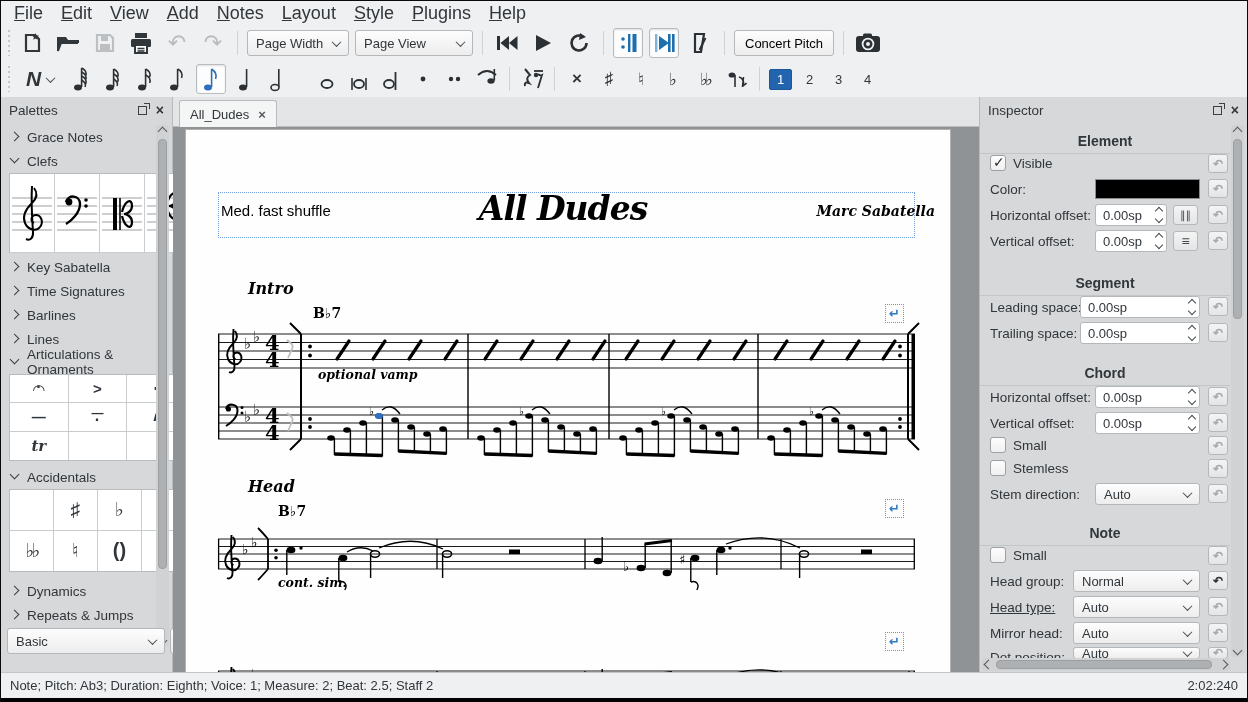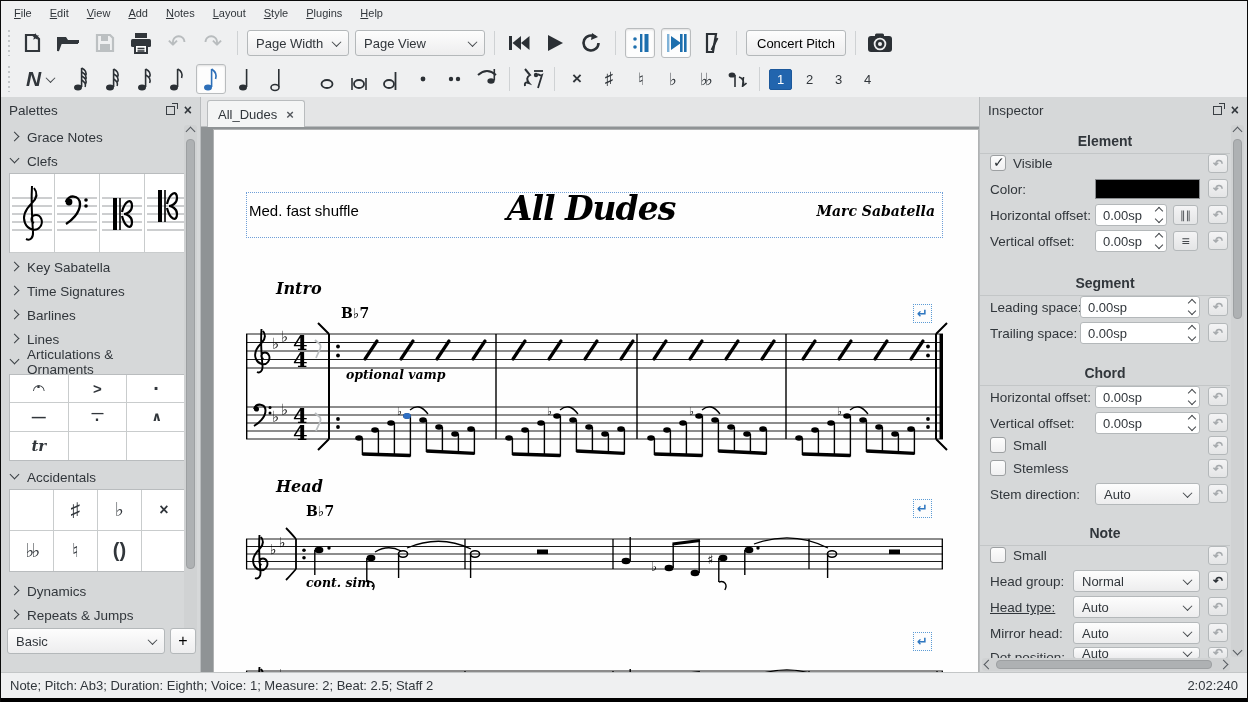--- a/index.html
+++ b/index.html
@@ -3,21 +3,21 @@
 <meta charset="utf-8">
 <style>
   * { margin:0; padding:0; box-sizing:border-box; }
   html,body { width:1248px; height:702px; overflow:hidden; }
   body { font-family:"Liberation Sans","DejaVu Sans",sans-serif; font-size:13px; color:#31363b; background:#eff0f1; }
   .window { width:1248px; height:702px; display:flex; flex-direction:column; border-left:1px solid #0a0a0a; border-right:1px solid #0a0a0a; border-top:1px solid #0a0a0a; background:#eff0f1; }
   .abs { position:absolute; }
 
   
   .menubar { height:24px; display:flex; align-items:center; padding-left:4px; background:#eff0f1; flex:none; }
-  .menu-item { display:inline-block; padding:3px 9px; font-size:11px; cursor:default; }
+  .menu-item { display:inline-block; padding:3px 9px; font-size:18px; cursor:default; }
   .menu-item::first-letter { text-decoration:underline; }
 
   
   .toolbar { height:36px; display:flex; align-items:center; gap:6px; padding:0 6px; background:#eff0f1; flex:none; position:relative; }
   .tb-handle { width:5px; height:26px; background:repeating-linear-gradient(to bottom,#c2c6c8 0 2px,transparent 2px 5px); background-size:2px 100%; background-repeat:repeat-y; background-position:1px 0; flex:none; }
   .tb-sep { width:1px; height:24px; background:#cfd2d4; margin:0 3px; flex:none; }
   .tb-btn { width:30px; height:30px; display:flex; align-items:center; justify-content:center; border:1px solid transparent; border-radius:3px; background:transparent; flex:none; }
   .tb-btn.small { width:26px; height:28px; }
   .tb-btn.toggled { background:#fdfdfd; border:1px solid #b9bcbe; box-shadow:inset 0 1px 2px rgba(0,0,0,.12); }
   .tb-btn svg { display:block; }
@@ -28,21 +28,21 @@
   .push-btn { height:26px; padding:0 10px; background:linear-gradient(#fdfdfd,#ededee); border:1px solid #b4b8ba; border-radius:3px; font-size:13px; display:flex; align-items:center; flex:none; }
   .voice-btn { width:23px; height:21px; border-radius:2px; display:flex; align-items:center; justify-content:center; font-size:13px; flex:none; }
   .voice-btn.sel { background:#2265ae; color:#fff; border:1px solid #1c589b; }
   .acc-glyph { font-size:17px; font-weight:bold; width:24px; text-align:center; flex:none; }
 
   
   .main { flex:1; display:flex; min-height:0; }
 
   
   .dock { background:#d6d8d9; position:relative; flex:none; }
-  .palettes { width:200px; border-right:1px solid #b9bcbe; }
+  .palettes { width:172px; border-right:1px solid #b9bcbe; }
   .dock-header { height:26px; display:flex; align-items:center; padding:0 8px; font-size:13.5px; }
   .dock-hicons { margin-left:auto; display:flex; gap:9px; align-items:center; }
   .float-ic { width:9px; height:9px; border:1.4px solid #3a3f44; position:relative; }
   .float-ic::after { content:""; position:absolute; right:-4px; top:-4px; width:5px; height:5px; border-top:1.4px solid #3a3f44; border-right:1.4px solid #3a3f44; }
   .x-ic { font-size:14px; font-weight:bold; line-height:1; }
   .tree-item { position:absolute; left:4px; width:178px; height:24px; display:flex; align-items:center; gap:9px; font-size:13.5px; padding-left:6px; }
   .tw { width:8px; height:8px; flex:none; position:relative; top:-1px; }
   .tw.closed { border-top:1.6px solid #3a3f44; border-right:1.6px solid #3a3f44; transform:rotate(45deg); width:7px; height:7px; }
   .tw.open { border-right:1.6px solid #3a3f44; border-bottom:1.6px solid #3a3f44; transform:rotate(45deg); width:7px; height:7px; top:-3px; }
   .pal-grid { position:absolute; left:8px; background:#fff; border:1px solid #b9bcbe; display:grid; }
@@ -149,21 +149,21 @@
         <span style="font-size:22px;">↶</span>
       </div>
     <div class="tb-btn glyph-btn disabled">
         <span style="font-size:22px;">↷</span>
       </div>
     <div class="tb-sep"></div>
     <div class="combo" style="width:102px;">
       <span>Page Width</span>
       <span class="chev-d" style="margin-left:auto;"></span>
     </div>
-    <div class="combo" style="width:130px;">
+    <div class="combo" style="width:118px;">
       <span>Page View</span>
       <span class="chev-d" style="margin-left:auto;"></span>
     </div>
     <div class="tb-sep"></div>
     <div class="tb-btn">
       <span>
           <svg width="24" height="20">
             <rect x="2" y="3" width="3" height="14" fill="#2b3035"></rect>
             <path d="M14 3 L5.5 10 L14 17 z" fill="#2b3035"></path>
             <path d="M22.5 3 L14 10 L22.5 17 z" fill="#2b3035"></path>

